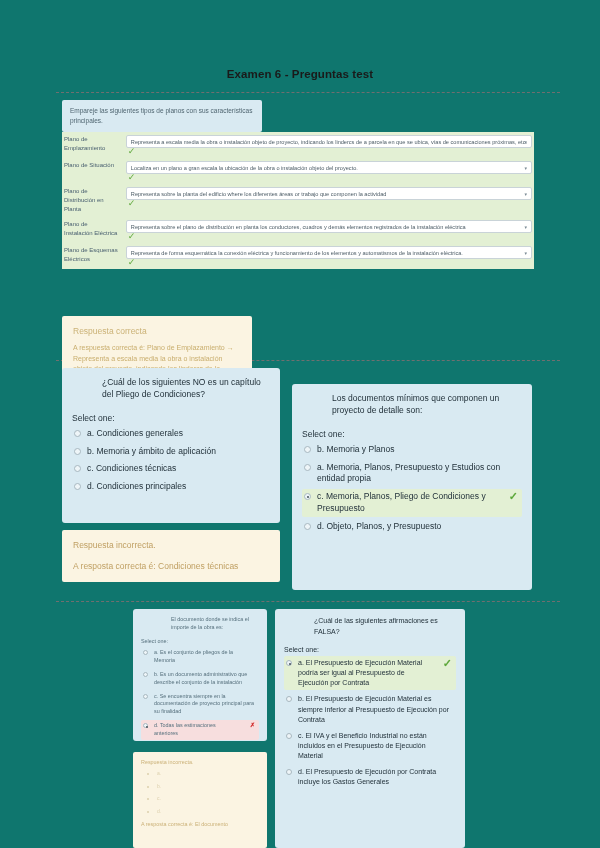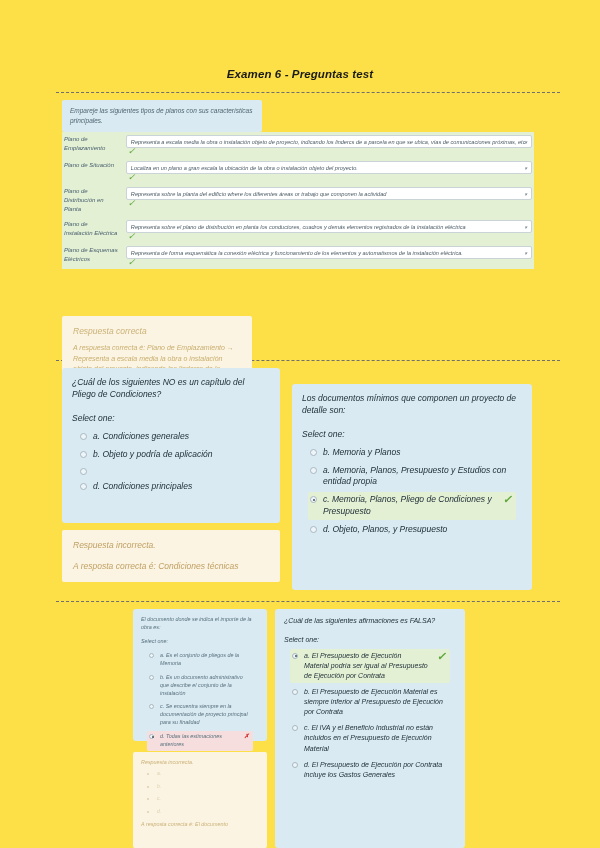--- a/index.html
+++ b/index.html
@@ -4,23 +4,22 @@
 <style>
   * { box-sizing: border-box; }
   html, body {
     margin: 0; padding: 0;
     background: #ffffff;
     font-family: "Liberation Sans", sans-serif;
   }
   .page {
     width: 600px; height: 848px;
     position: relative;
-    background: #fde047;
+    background: #0f766e;
     overflow: hidden;
-    font-style: italic;
   }
 
   
   .doc-title {
     position: absolute;
     top: 68px; left: 0; right: 0;
     text-align: center;
     font-size: 11.5px;
     font-weight: bold;
     color: #1a1a1a;
@@ -39,27 +38,27 @@
   .sep.s3 { top: 601px; }
 
   
   .qblock {
     position: absolute;
     background: #d9eaf2;
     border-radius: 3px;
     padding: 8px 10px;
   }
   .qtext {
-    font-size: 8.5px; color: #22313a; line-height: 1.45;
+    font-size: 8.5px; color: #22313a; line-height: 1.45; margin-left: 30px;
   }
   .select-one {
     font-size: 8.5px; color: #22313a;
     margin-top: 12px; margin-bottom: 3px;
   }
-  .opts { margin: 6px; padding: 0; list-style: none; }
+  .opts { margin: 0; padding: 0; list-style: none; }
   .opt {
     display: flex;
     align-items: flex-start;
     gap: 6px;
     font-size: 8.5px;
     color: #22313a;
     line-height: 1.4;
     padding: 2px 4px 2px 2px;
     border-radius: 2px;
     margin-bottom: 2px;
@@ -275,24 +274,25 @@
   <div class="qblock" id="block2">
     <div class="qtext">¿Cuál de los siguientes NO es un capítulo del Pliego de Condiciones?</div>
     <div class="select-one">Select one:</div>
     <ul class="opts">
       <li class="opt">
         <span class="radio"></span>
         <span class="opt-label">a. Condiciones generales</span>
       </li>
       <li class="opt">
         <span class="radio"></span>
-        <span class="opt-label">b. Objeto y podría de aplicación</span>
-      </li>
-      <li class="opt">
-        <span class="radio"></span>
+        <span class="opt-label">b. Memoria y ámbito de aplicación</span>
+      </li>
+      <li class="opt">
+        <span class="radio"></span>
+        <span class="opt-label">c. Condiciones técnicas</span>
       </li>
       <li class="opt">
         <span class="radio"></span>
         <span class="opt-label">d. Condiciones principales</span>
       </li>
     </ul>
   </div>
 
   <div class="feedback" id="fb2">
     <div class="fb-line">Respuesta incorrecta.</div>

